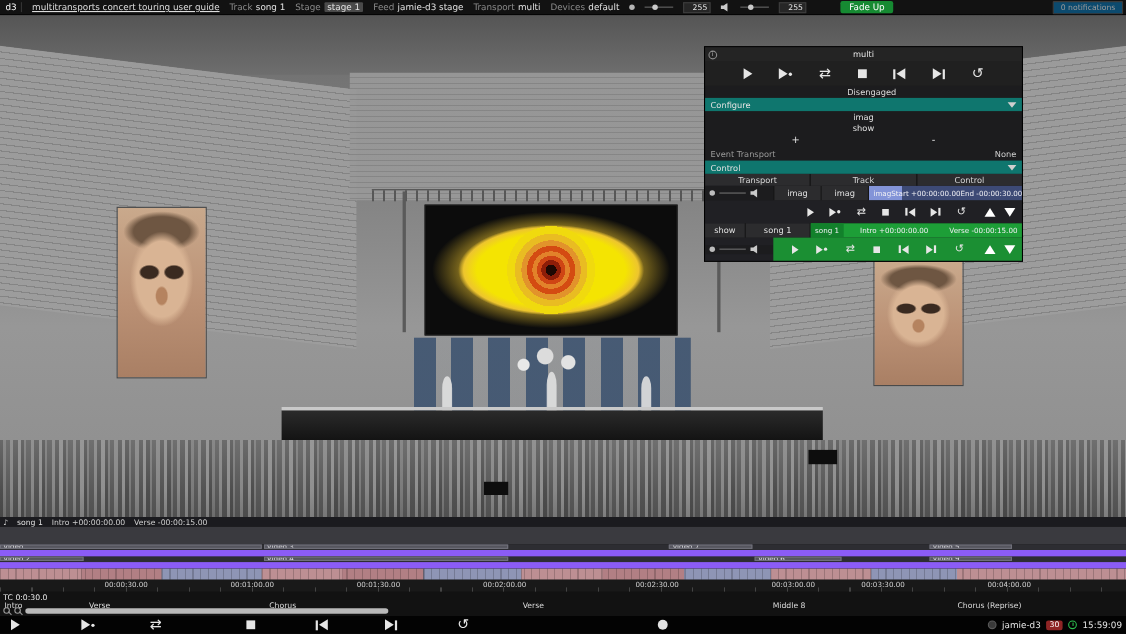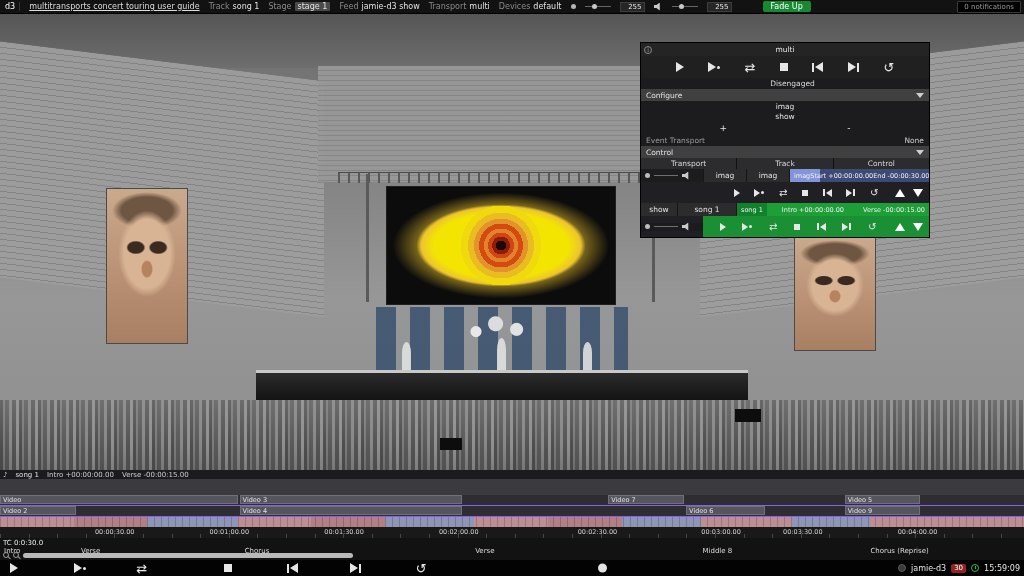--- a/index.html
+++ b/index.html
@@ -17,21 +17,21 @@
   .menu-value{color:#e2e2e2;}
   .menu-value.boxed{background:#4a4a4a;padding:0 3px;border-radius:1px;}
   .b-dot{width:5px;height:5px;border-radius:50%;background:#b5b5b5;}
   .h-slider{width:26px;height:1px;background:#666;position:relative;}
   .h-slider::before{content:'';position:absolute;left:28%;top:-2px;width:5px;height:5px;border-radius:50%;background:#c9c9c9;}
   .val-box{width:25px;height:10px;background:#262626;border:1px solid #3d3d3d;color:#e6e6e6;
            font-size:7px;display:flex;align-items:center;justify-content:flex-end;padding-right:2px;}
   .speaker{width:9px;height:8px;background:#c9c9c9;
            clip-path:polygon(0 30%,32% 30%,70% 0,70% 100%,32% 70%,0 70%);}
   .fade-btn{margin-left:22px;background:#168a32;color:#fff;padding:1px 8px;border-radius:2px;font-size:8px;}
-  .notif-box{margin-left:auto;background:#000000;border:1px solid #3a3a3a;color:#9a9a9a;
+  .notif-box{margin-left:auto;background:#0c4a6e;border:1px solid #3a3a3a;color:#9a9a9a;
              padding:1px 6px;font-size:7px;border-radius:1px;}
 
   
   .viewport{position:absolute;top:14px;left:0;width:1024px;height:456px;overflow:hidden;
             background:linear-gradient(#6b6b6b,#8a8a8a 45%,#979797 62%,#8d8d8d);}
   .roof{position:absolute;top:0;left:0;width:100%;height:54px;background:linear-gradient(#555,#6e6e6e);}
   .seats{position:absolute;opacity:.95;}
   .seats-left{left:-24px;top:46px;width:348px;height:236px;transform:skewY(7deg);
               background:repeating-linear-gradient(#9d9d9d 0 5px,#848484 5px 6px);}
   .seats-right{right:-24px;top:46px;width:348px;height:236px;transform:skewY(-7deg);
@@ -97,21 +97,21 @@
   .info-icon{position:absolute;left:3px;width:8px;height:8px;border:1px solid #8a8a8a;border-radius:50%;
              display:flex;align-items:center;justify-content:center;color:#aaa;font-size:6px;}
   .info-icon::after{content:'i';}
   .p-transport{height:22px;display:flex;align-items:center;justify-content:space-evenly;background:#202020;padding:0 10px;}
   .p-transport .tri{border-left-width:8px;border-top-width:5px;border-bottom-width:5px;}
   .p-transport .tri.flip{border-left:0;border-right:8px solid #e6e6e6;}
   .p-transport .sq{width:8px;height:8px;}
   .p-transport .ibar{height:9px;}
   .p-transport .ti-loop::after,.p-transport .ti-return-to-start::after{font-size:13px;}
   .p-status{height:11px;display:flex;align-items:center;justify-content:center;color:#dcdcdc;margin-left:15px;}
-  .p-header{height:12px;background:#404040;display:flex;align-items:center;padding:0 5px;color:#e2e2e2;position:relative;}
+  .p-header{height:12px;background:#0f766e;display:flex;align-items:center;padding:0 5px;color:#e2e2e2;position:relative;}
   .chev{position:absolute;right:5px;width:0;height:0;border-left:4px solid transparent;border-right:4px solid transparent;border-top:5px solid #cfcfcf;}
   .p-tm-label{height:11px;display:flex;align-items:center;justify-content:center;color:#8a8a8a;}
   .p-manager{height:10px;display:flex;align-items:center;justify-content:center;color:#e2e2e2;}
   .p-plusminus{height:13px;display:flex;align-items:center;justify-content:center;gap:120px;color:#e6e6e6;font-size:9px;}
   .p-event{height:12px;display:flex;align-items:center;justify-content:space-between;padding:0 5px;}
   .p-event .dim{color:#9a9a9a;}
   .p-tabs{height:11px;display:flex;gap:1px;background:#111;}
   .p-tab{flex:1;background:#2c2c2e;display:flex;align-items:center;justify-content:center;color:#d8d8d8;}
   .strip-row{height:13px;display:flex;align-items:stretch;gap:1px;background:#161616;}
   .cell-slider{width:62px;display:flex;align-items:center;gap:4px;padding-left:4px;background:#1c1c1e;}
@@ -131,21 +131,21 @@
   .t-icons{flex:1;display:flex;align-items:center;justify-content:space-evenly;}
   .controls-row .arr-up,.controls-row .arr-down{margin:0 6px 0 2px;}
   .green-ctrls{flex:1;height:100%;display:flex;align-items:center;background:#1b8f33;}
 
   
   .timeline{position:absolute;top:470px;left:0;width:1024px;height:90px;background:#141414;}
   .tl-header{height:9px;background:#1b1b1f;display:flex;align-items:center;gap:8px;padding:0 3px;font-size:7px;color:#e0e0e0;}
   .note-icon::after{content:'♪';font-size:7px;color:#cfcfcf;}
   .tl-pos,.tl-next{color:#cfcfcf;}
   .tl-empty{height:16px;background:#3a3a3f;}
-  .layer-row{position:relative;height:11px;background:#2d2d32;border-bottom:1px solid #8b5cf6;}
+  .layer-row{position:relative;height:11px;background:#2d2d32;border-bottom:6px solid #8b5cf6;}
   .layer-block{position:absolute;top:0;bottom:1px;background:#55555e;border:1px solid #70707a;
                font-size:6.5px;color:#e2e2e6;display:flex;align-items:center;padding-left:2px;overflow:hidden;white-space:nowrap;}
   .section-strip{position:relative;height:10px;background:#222;}
   .strip-seg{position:absolute;top:0;bottom:0;}
   .section-strip::after{content:'';position:absolute;inset:0;
       background:repeating-linear-gradient(90deg,rgba(0,0,0,.18) 0 1px,transparent 1px 7px);}
   .time-ruler{position:relative;height:11px;background:#191919;
       background-image:repeating-linear-gradient(90deg,#454545 0 1px,transparent 1px 28.6px);
       background-size:100% 4px;background-position:0 100%;background-repeat:no-repeat;}
   .tick-label{position:absolute;top:1px;transform:translateX(-50%);font-size:6.5px;color:#d2d2d2;white-space:nowrap;}
@@ -187,21 +187,21 @@
     <span class="menu-item">
       <span class="menu-label">Track</span>
       <span class="menu-value">song 1</span>
     </span>
     <span class="menu-item">
       <span class="menu-label">Stage</span>
       <span class="menu-value boxed">stage 1</span>
     </span>
     <span class="menu-item">
       <span class="menu-label">Feed</span>
-      <span class="menu-value">jamie-d3 show</span>
+      <span class="menu-value">jamie-d3 stage</span>
     </span>
     <span class="menu-item">
       <span class="menu-label">Transport</span>
       <span class="menu-value">multi</span>
     </span>
     <span class="menu-item">
       <span class="menu-label">Devices</span>
       <span class="menu-value">default</span>
     </span>
     <span class="b-dot"></span>

